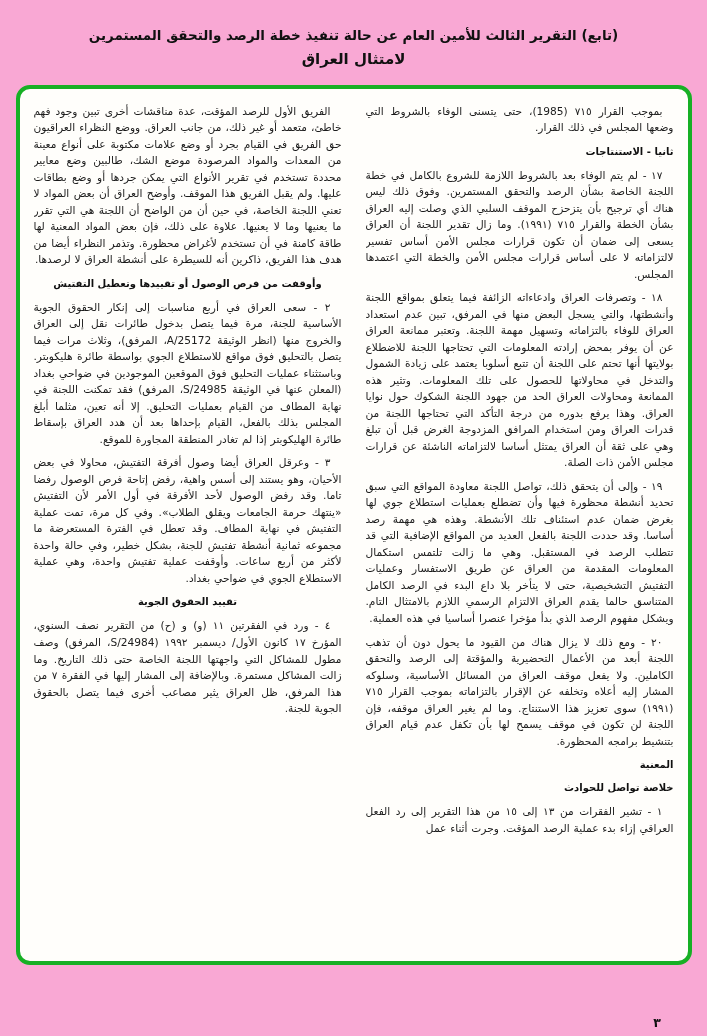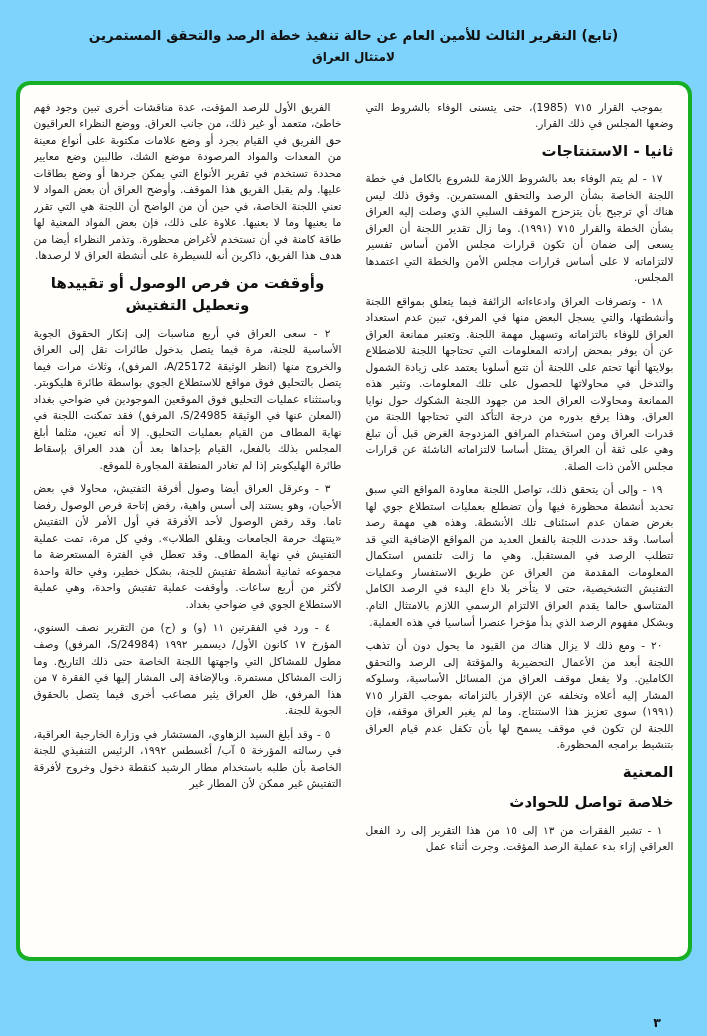--- a/index.html
+++ b/index.html
@@ -6,27 +6,27 @@
   html, body {
     width: 707px; height: 1036px;
     background: #f6f5f1;
     font-family: "DejaVu Sans", sans-serif;
     color: #1b1b1b;
     overflow: hidden;
   }
   .page {
     position: relative;
     width: 707px; height: 1036px;
-    background: #7dd3fc;
+    background: #f9a8d4;
     padding-top: 26px;
     direction: rtl;
   }
   .doc-header { text-align: center; padding: 0 20px; }
   .title-line { font-weight: bold; font-size: 13.5px; line-height: 1.45; color: #111; }
-  .title-line2 { font-weight: bold; font-size: 12px; margin-top: 4px; color: #111; }
+  .title-line2 { font-weight: bold; font-size: 15px; margin-top: 4px; color: #111; }
   .source-line { font-size: 9.5px; margin-top: 13px; color: #2e2e2e; letter-spacing: 0.2px; }
 
   .content-box {
     margin: 17px auto 0 auto;
     width: 676px; height: 880px;
     border: 4px solid #17b025;
     border-radius: 14px;
     padding: 14px 14px 10px 14px;
     overflow: hidden;
     background: #fffefb;
@@ -36,21 +36,21 @@
 
   .para {
     font-size: 10.6px;
     line-height: 1.56;
     margin-bottom: 7px;
     text-indent: 11px;
     word-spacing: 0.5px;
   }
   .heading {
     font-weight: bold;
-    font-size: 15px;
+    font-size: 10px;
     line-height: 1.5;
     margin: 8px 0 8px 0;
     color: #101010;
   }
   .heading-center { text-align: center; }
   .heading-right { text-align: right; }
 
   .page-number {
     position: absolute;
     bottom: 6px;
@@ -81,21 +81,21 @@
           <p class="para">٢٠ - ومع ذلك لا يزال هناك من القيود ما يحول دون أن تذهب اللجنة أبعد من الأعمال التحضيرية والمؤقتة إلى الرصد والتحقق الكاملين. ولا يفعل موقف العراق من المسائل الأساسية، وسلوكه المشار إليه أعلاه وتخلفه عن الإقرار بالتزاماته بموجب القرار ٧١٥ (١٩٩١) سوى تعزيز هذا الاستنتاج. وما لم يغير العراق موقفه، فإن اللجنة لن تكون في موقف يسمح لها بأن تكفل عدم قيام العراق بتنشيط برامجه المحظورة.</p>
           <div class="heading heading-right">المعنية</div>
           <div class="heading heading-right">خلاصة تواصل للحوادث</div>
           <p class="para">١ - تشير الفقرات من ١٣ إلى ١٥ من هذا التقرير إلى رد الفعل العراقي إزاء بدء عملية الرصد المؤقت. وجرت أثناء عمل</p>
         </div>
       <div class="col">
           <p class="para">الفريق الأول للرصد المؤقت، عدة مناقشات أخرى تبين وجود فهم خاطئ، متعمد أو غير ذلك، من جانب العراق. ووضع النظراء العراقيون حق الفريق في القيام بجرد أو وضع علامات مكتوبة على أنواع معينة من المعدات والمواد المرصودة موضع الشك، طالبين وضع معايير محددة تستخدم في تقرير الأنواع التي يمكن جردها أو وضع بطاقات عليها. ولم يقبل الفريق هذا الموقف. وأوضح العراق أن بعض المواد لا تعني اللجنة الخاصة، في حين أن من الواضح أن اللجنة هي التي تقرر ما يعنيها وما لا يعنيها. علاوة على ذلك، فإن بعض المواد المعنية لها طاقة كامنة في أن تستخدم لأغراض محظورة. وتذمر النظراء أيضا من هدف هذا الفريق، ذاكرين أنه للسيطرة على أنشطة العراق لا لرصدها.</p>
           <div class="heading heading-center">وأوقفت من فرص الوصول أو تقييدها وتعطيل التفتيش</div>
           <p class="para">٢ - سعى العراق في أربع مناسبات إلى إنكار الحقوق الجوية الأساسية للجنة، مرة فيما يتصل بدخول طائرات نقل إلى العراق والخروج منها (انظر الوثيقة A/25172، المرفق)، وثلاث مرات فيما يتصل بالتحليق فوق مواقع للاستطلاع الجوي بواسطة طائرة هليكوبتر. وباستثناء عمليات التحليق فوق الموقعين الموجودين في ضواحي بغداد (المعلن عنها في الوثيقة S/24985، المرفق) فقد تمكنت اللجنة في نهاية المطاف من القيام بعمليات التحليق. إلا أنه تعين، مثلما أبلغ المجلس بذلك بالفعل، القيام بإحداها بعد أن هدد العراق بإسقاط طائرة الهليكوبتر إذا لم تغادر المنطقة المجاورة للموقع.</p>
           <p class="para">٣ - وعرقل العراق أيضا وصول أفرقة التفتيش، محاولا في بعض الأحيان، وهو يستند إلى أسس واهية، رفض إتاحة فرص الوصول رفضا تاما. وقد رفض الوصول لأحد الأفرقة في أول الأمر لأن التفتيش «ينتهك حرمة الجامعات ويقلق الطلاب». وفي كل مرة، تمت عملية التفتيش في نهاية المطاف. وقد تعطل في الفترة المستعرضة ما مجموعه ثمانية أنشطة تفتيش للجنة، بشكل خطير، وفي حالة واحدة لأكثر من أربع ساعات. وأوقفت عملية تفتيش واحدة، وهي عملية الاستطلاع الجوي في ضواحي بغداد.</p>
+          <div class="heading heading-center">تقييد الحقوق الجوية</div>
           <p class="para">٤ - ورد في الفقرتين ١١ (و) و (ح) من التقرير نصف السنوي، المؤرخ ١٧ كانون الأول/ ديسمبر ١٩٩٢ (S/24984، المرفق) وصف مطول للمشاكل التي واجهتها اللجنة الخاصة حتى ذلك التاريخ. وما زالت المشاكل مستمرة. وبالإضافة إلى المشار إليها في الفقرة ٧ من هذا المرفق، ظل العراق يثير مصاعب أخرى فيما يتصل بالحقوق الجوية للجنة.</p>
-          <p class="para">٥ - وقد أبلغ السيد الزهاوي، المستشار في وزارة الخارجية العراقية، في رسالته المؤرخة ٥ آب/ أغسطس ١٩٩٢، الرئيس التنفيذي للجنة الخاصة بأن طلبه باستخدام مطار الرشيد كنقطة دخول وخروج لأفرقة التفتيش غير ممكن لأن المطار غير</p>
         </div>
     </div>
   </div>
 
   <div class="page-number">٣</div>
 
 </div>
 
 </body></html>

